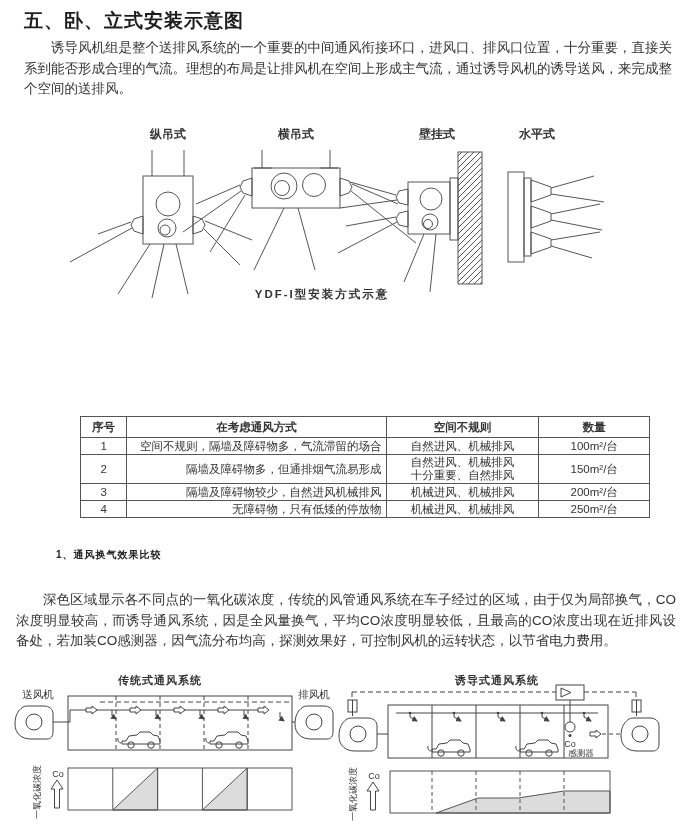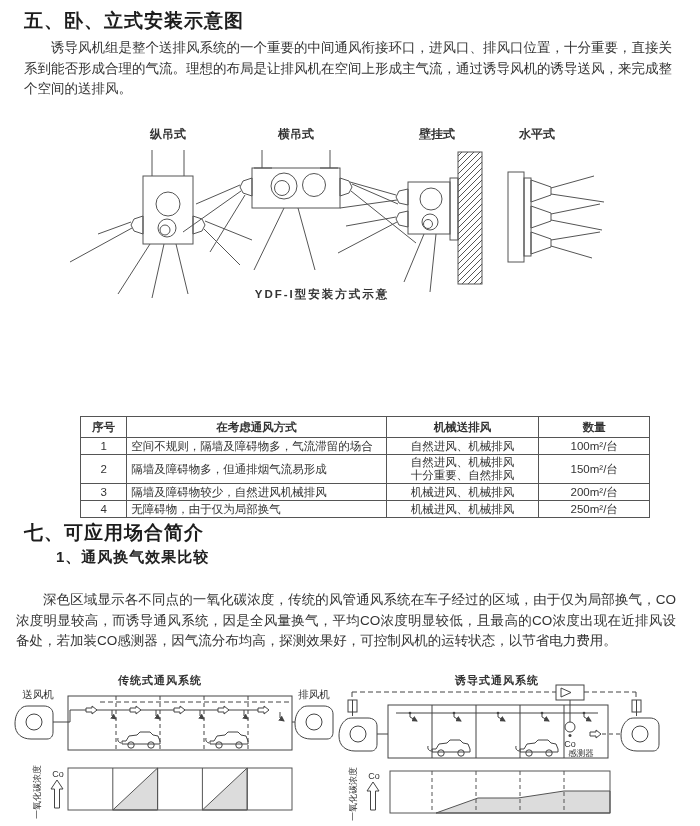--- a/index.html
+++ b/index.html
@@ -3,32 +3,32 @@
 <meta charset="utf-8">
 <style>
   html,body { margin:0; padding:0; background:#e8e8e8; }
   .page {
     position:relative; width:700px; height:826px; margin:0 auto;
     background:#ffffff; overflow:hidden;
     font-family:"Liberation Sans", sans-serif; color:#2b2b2b;padding-left:24px;
   }
   .abs { position:absolute; }
   .h-main { font-size:19px; font-weight:bold; color:#1d1d1d; letter-spacing:1px; }
-  .h-sub  { font-size:15px; font-weight:bold; color:#222; letter-spacing:1px; }
+  .h-sub  { font-size:10px; font-weight:bold; color:#222; letter-spacing:1px; }
   .para   { font-size:13.5px; line-height:20.5px; text-align:justify; color:#333; }
   .indent { text-indent:2em; }
   table.calc {
     border-collapse:collapse; width:570px; font-size:11.5px; color:#333;
     table-layout:fixed;
   }
   table.calc th, table.calc td {
     border:1px solid #555; padding:1px 4px; text-align:center; line-height:13px;
   }
   table.calc th { font-weight:bold; height:18px; }
-  table.calc td.sit { text-align:left; }
+  table.calc td.sit { text-align:right; }
   svg { display:block; }
   svg text {
     font-family:"Liberation Sans", sans-serif; fill:#333;
   }
   .lbl  { font-size:12px; font-weight:bold; }
   .cap  { font-size:11.5px; font-weight:bold; letter-spacing:2px; }
   .dtitle { font-size:11px; font-weight:bold; letter-spacing:1px; }
   .flabel { font-size:10.5px; }
   .small  { font-size:9px; }
   .tiny   { font-size:8.5px; }
@@ -105,21 +105,21 @@
       <colgroup>
           <col style="width:46px">
           <col style="width:258px">
           <col style="width:152px">
           <col style="width:110px">
         </colgroup>
       <tbody>
           <tr>
         <th>序号</th>
         <th>在考虑通风方式</th>
-        <th>机械送排风</th>
+        <th>空间不规则</th>
         <th>数量</th>
       </tr>
       <tr style="height:17px;">
         <td>1</td>
         <td class="sit">空间不规则，隔墙及障碍物多，气流滞留的场合</td>
         <td>
               <div>自然进风、机械排风</div>
             </td>
         <td>100m²/台</td>
       </tr>
@@ -135,31 +135,30 @@
       <tr style="height:17px;">
         <td>3</td>
         <td class="sit">隔墙及障碍物较少，自然进风机械排风</td>
         <td>
               <div>机械进风、机械排风</div>
             </td>
         <td>200m²/台</td>
       </tr>
       <tr style="height:17px;">
         <td>4</td>
-        <td class="sit">无障碍物，由于仅为局部换气</td>
+        <td class="sit">无障碍物，只有低矮的停放物</td>
         <td>
               <div>机械进风、机械排风</div>
             </td>
         <td>250m²/台</td>
       </tr>
     </tbody>
       </table>
   </div>
 
-  <div class="abs h-main" style="left:24px; top:520px;">七、可应用场合简介</div>
   <div class="abs h-sub" style="left:56px; top:548px;">1、通风换气效果比较</div>
   <div class="abs para indent" style="left:16px; top:590px; width:660px; line-height:20.5px;">深色区域显示各不同点的一氧化碳浓度，传统的风管通风系统在车子经过的区域，由于仅为局部换气，CO浓度明显较高，而诱导通风系统，因是全风量换气，平均CO浓度明显较低，且最高的CO浓度出现在近排风设备处，若加装CO感测器，因气流分布均高，探测效果好，可控制风机的运转状态，以节省电力费用。</div>
 
   <svg class="abs" style="left:0; top:672px;" width="700" height="154" viewBox="0 0 700 154">
     <defs>
       <marker id="arr" markerWidth="6" markerHeight="6" refX="5" refY="3" orient="auto">
         <path d="M0,0 L6,3 L0,6 Z" fill="#444"></path>
       </marker>
       <g id="fan" stroke="#444" stroke-width="1" fill="none">
         <path d="M9,3 C3,7 1,13 1,20 C1,30 8,35 17,35 L33,35 C37,35 39,32 39,28 L39,10 C39,5 35,2 30,2 L16,2 C13,2 11,2 9,3 Z"></path>

